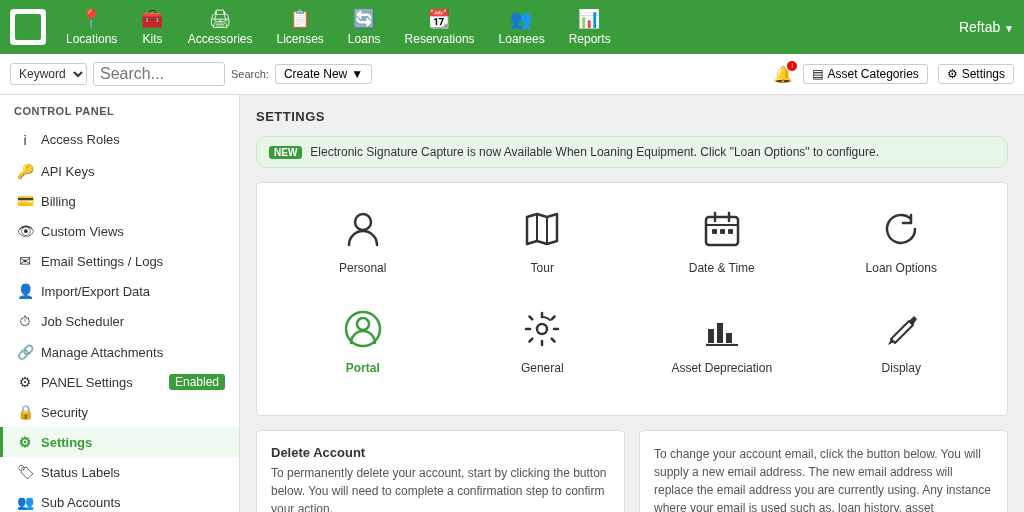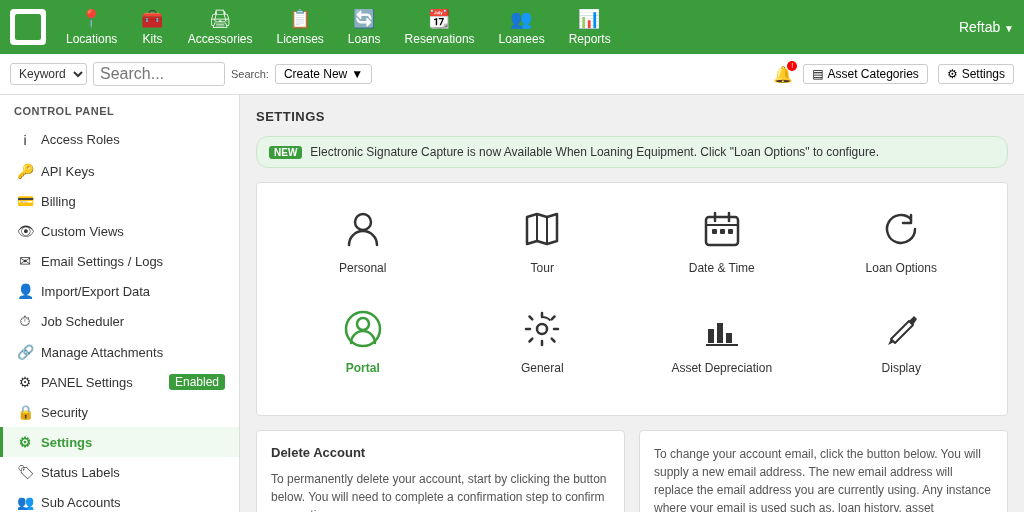--- a/index.html
+++ b/index.html
@@ -266,21 +266,21 @@
       flex: 1;
       background: white;
       border: 1px solid #ddd;
       border-radius: 4px;
       padding: 14px;
     }
     .card-title {
       font-size: 13px;
       font-weight: bold;
       color: #333;
-      margin-bottom: 10px;
+      margin-bottom: 4px;
     }
     .card-text {
       font-size: 12px;
       color: #555;
       line-height: 1.5;
       margin-bottom: 14px;
     }
   </style>
 </head>
 <body>

